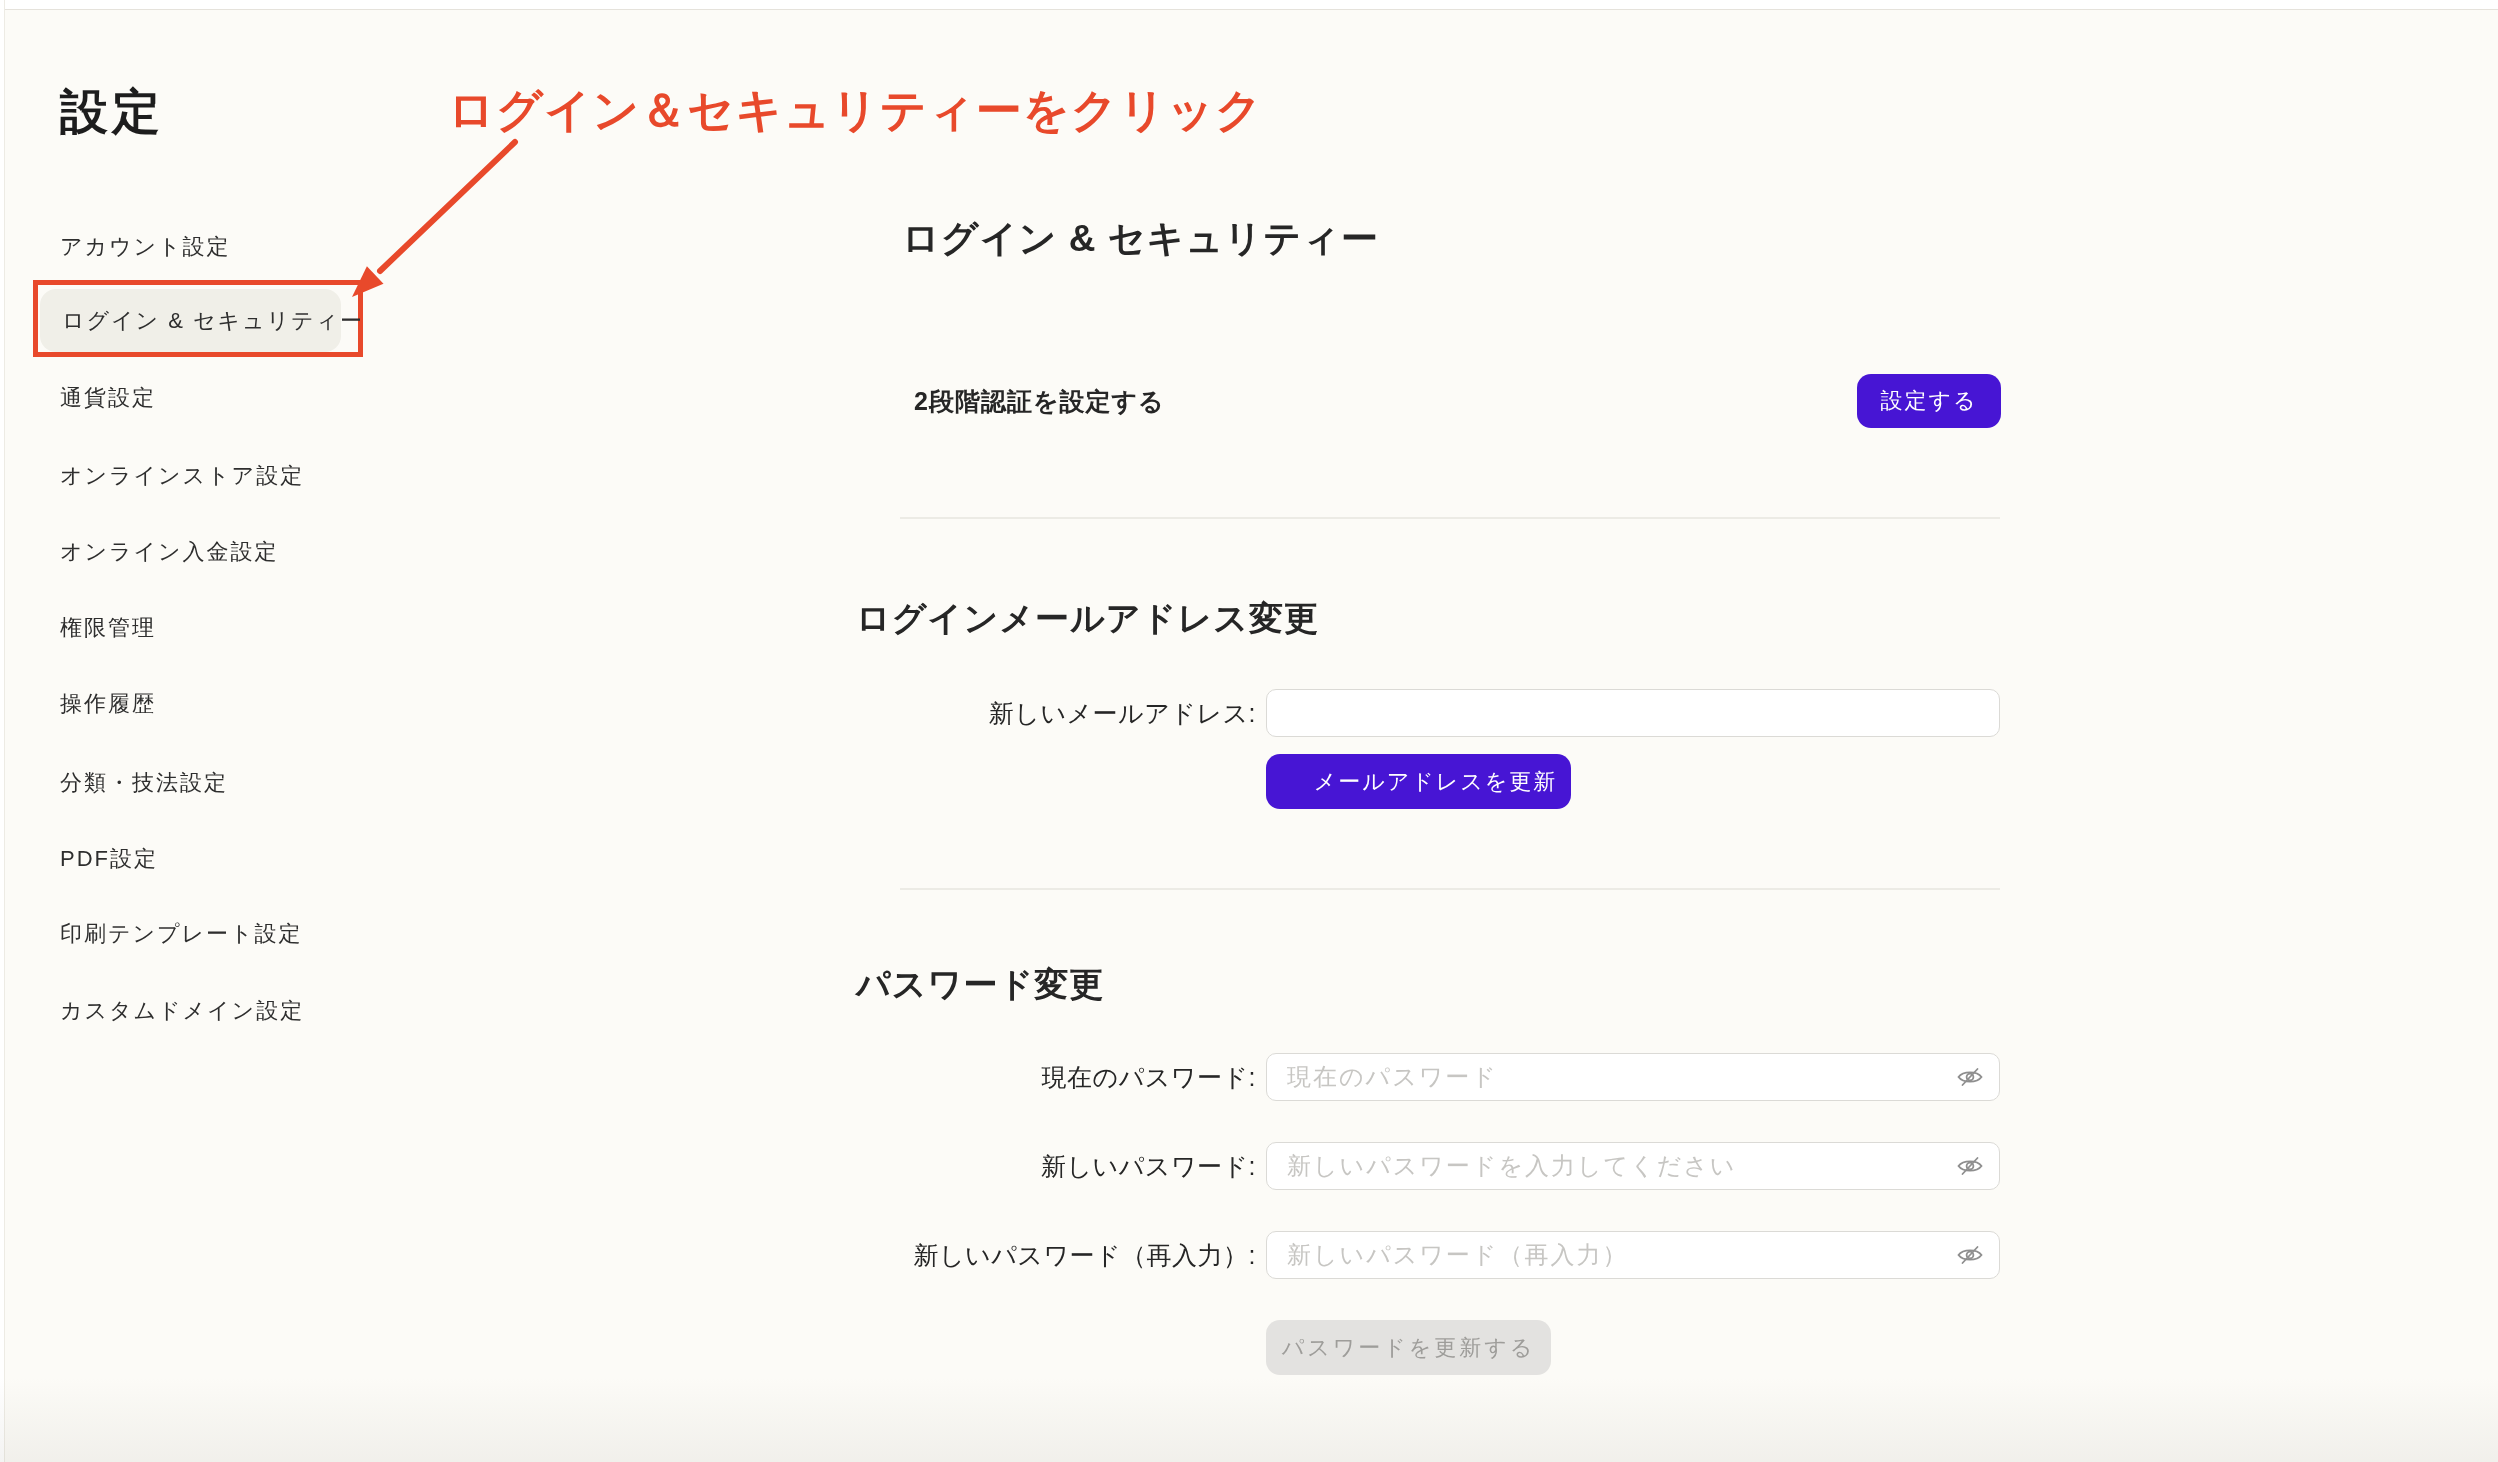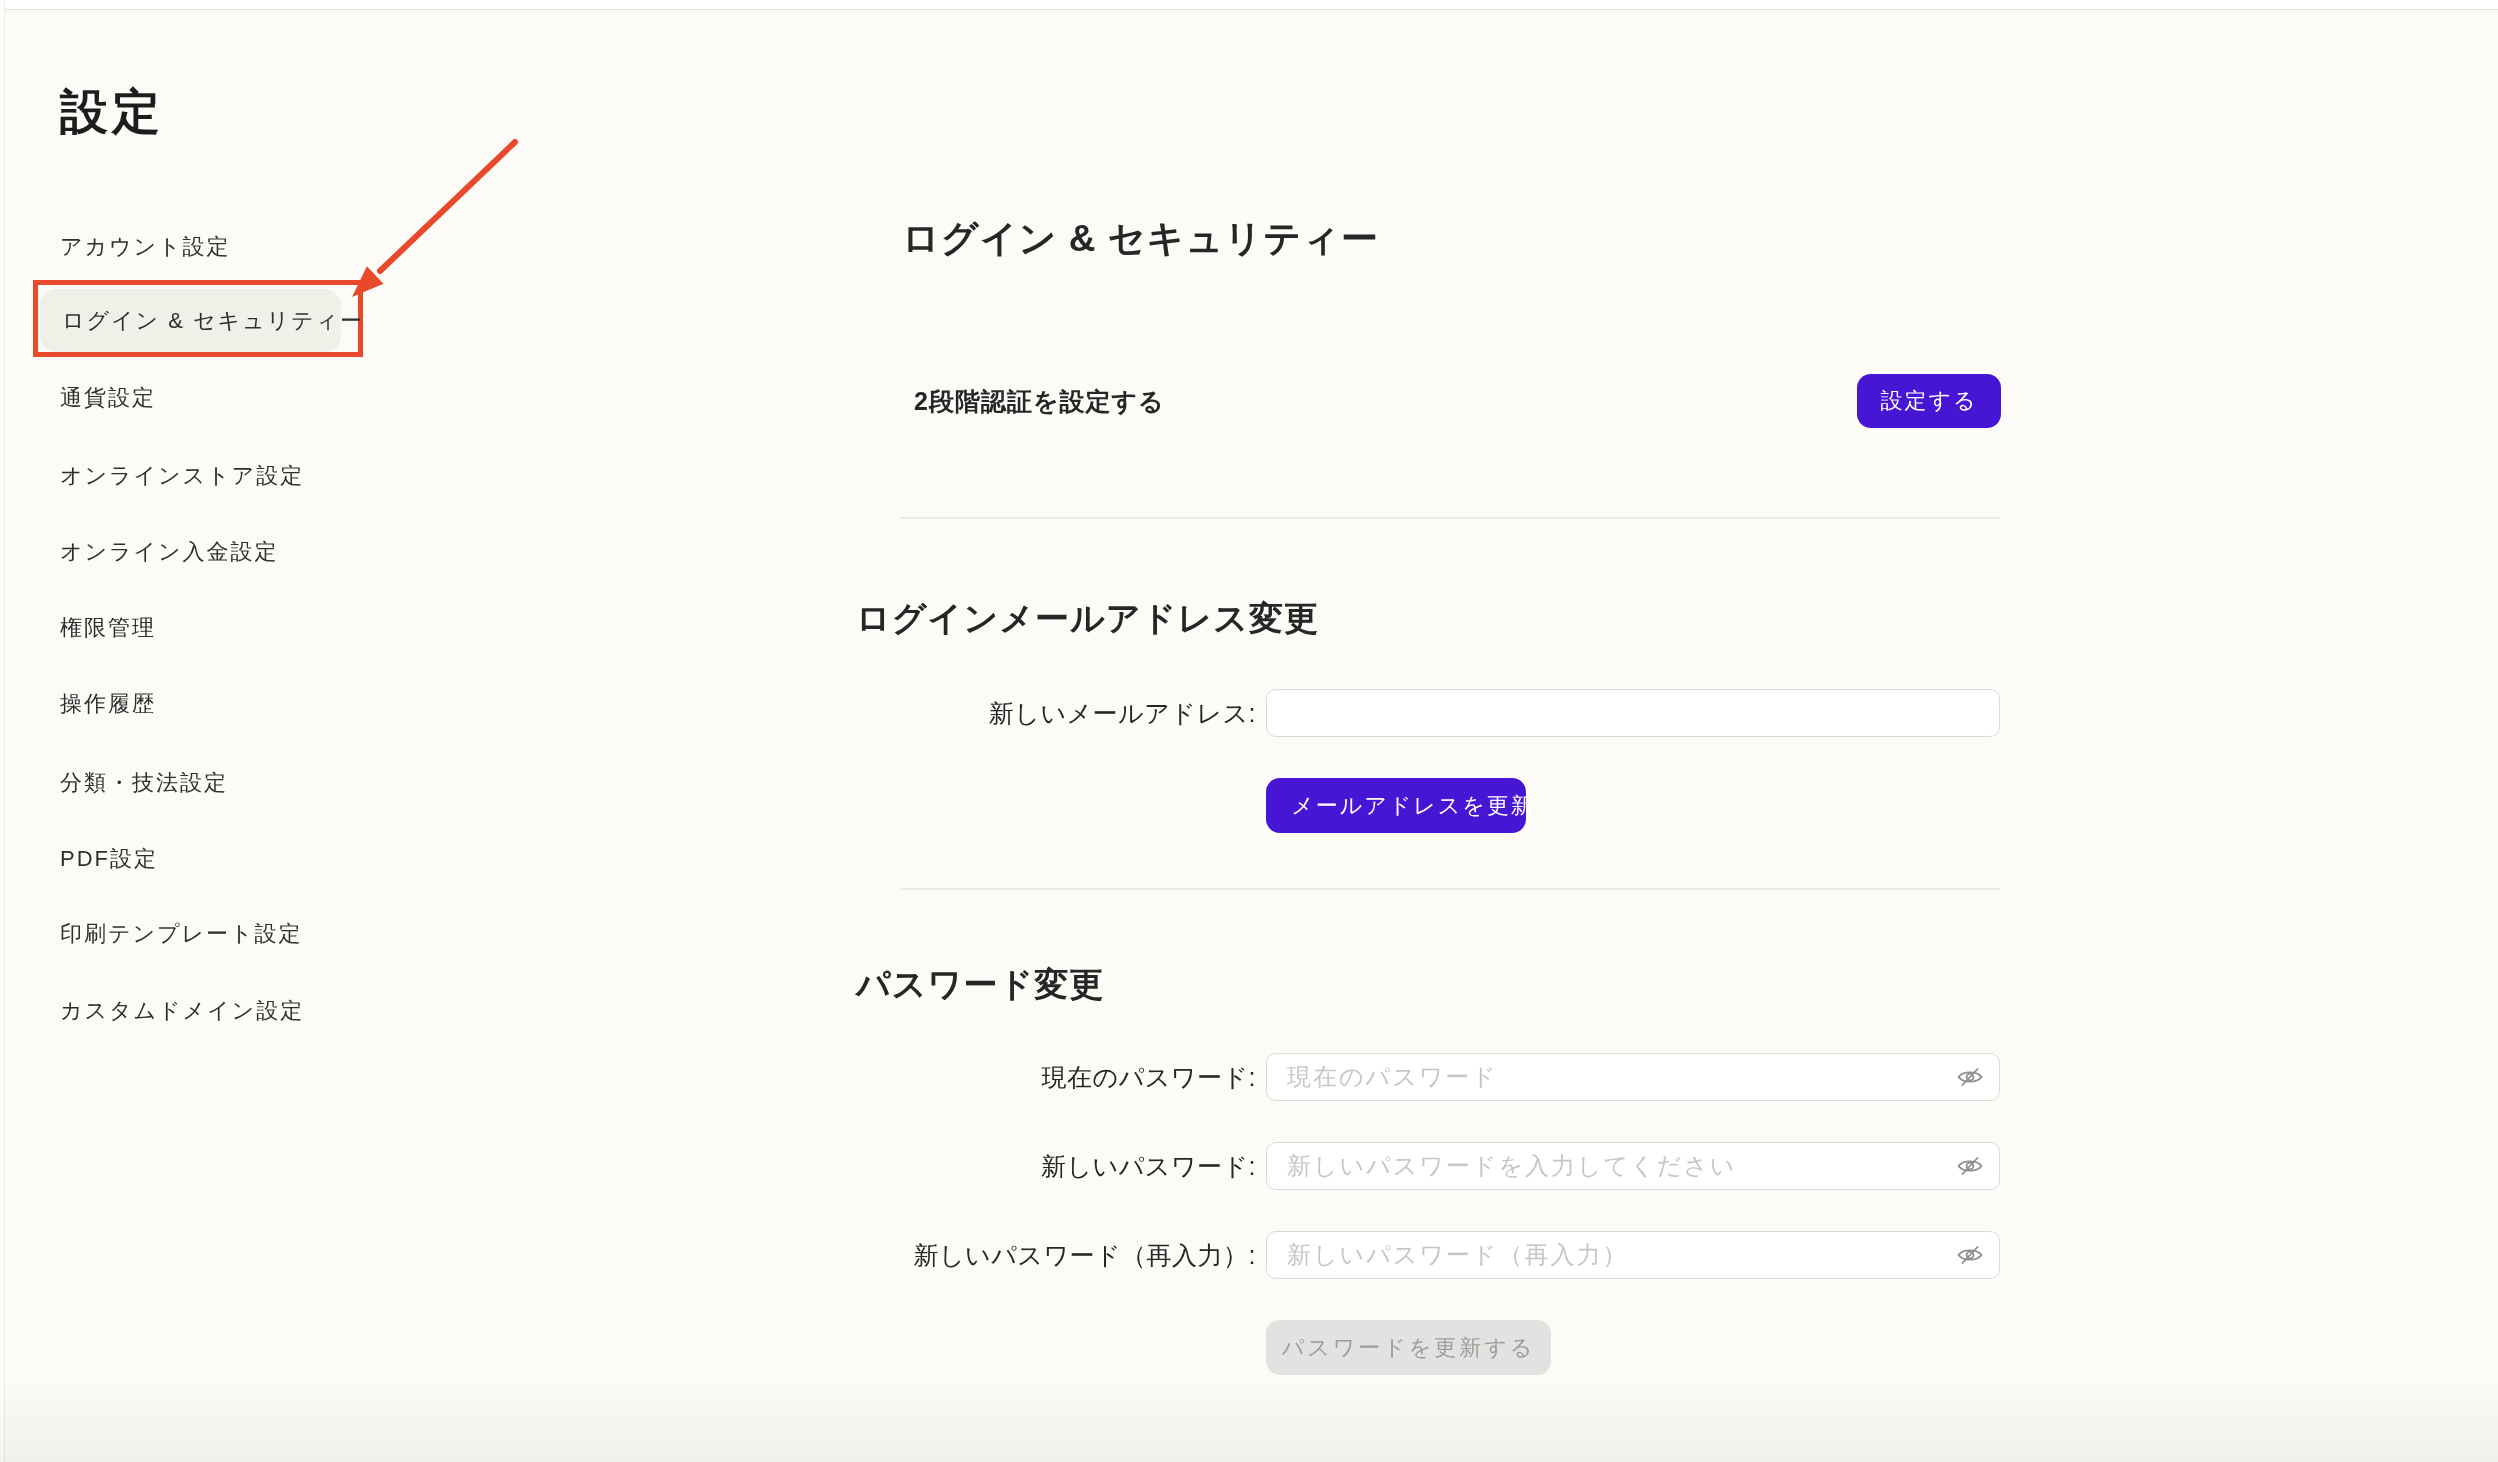--- a/index.html
+++ b/index.html
@@ -44,36 +44,37 @@
   .text-input::placeholder{color:#c7c6c3;letter-spacing:2px;}
   .eye-icon{position:absolute;right:17px;top:11px;width:26px;height:26px;cursor:pointer;}
 
   .btn{
     position:absolute;display:flex;align-items:center;justify-content:center;
     border:none;border-radius:14px;cursor:pointer;
     background:#4715d4;color:#ffffff;
     font-family:inherit;font-size:22px;letter-spacing:2px;white-space:nowrap;
   }
   .btn-2fa{left:1857px;top:374px;width:144px;height:54px;}
-  .btn-email{left:1266px;top:778px;width:260px;height:55px;padding-left:40px;}
+  .btn-email{left:1266px;top:754px;width:305px;height:55px;padding-left:40px;}
   .btn-password{left:1266px;top:1320px;width:285px;height:55px;background:#e3e2e0;color:#9e9d9a;letter-spacing:3px;cursor:default;}
 
   .bottom-fade{position:absolute;left:0;right:0;bottom:0;height:85px;pointer-events:none;
     background:linear-gradient(to bottom, rgba(110,105,92,0) 0%, rgba(110,105,92,0.08) 100%);}
 </style>
 </head>
 <body>
 
 <div class="canvas">
 
   <div class="edge-top"></div>
   <div class="edge-left"></div>
 
   <div class="page-title">設定</div>
 
+  <div class="annotation-text">ログイン＆セキュリティーをクリック</div>
 
   <svg class="annotation-arrow" viewBox="0 0 190 180">
     <line x1="175" y1="14" x2="40" y2="143" stroke="#e8492b" stroke-width="6" stroke-linecap="round"></line>
     <polygon points="12,169 26.9,138.3 43.5,155.7" fill="#e8492b"></polygon>
   </svg>
 
   <div class="annotation-box"></div>
 
   <nav class="sidebar">
     <div class="nav-item" style="top:232px">アカウント設定</div>

